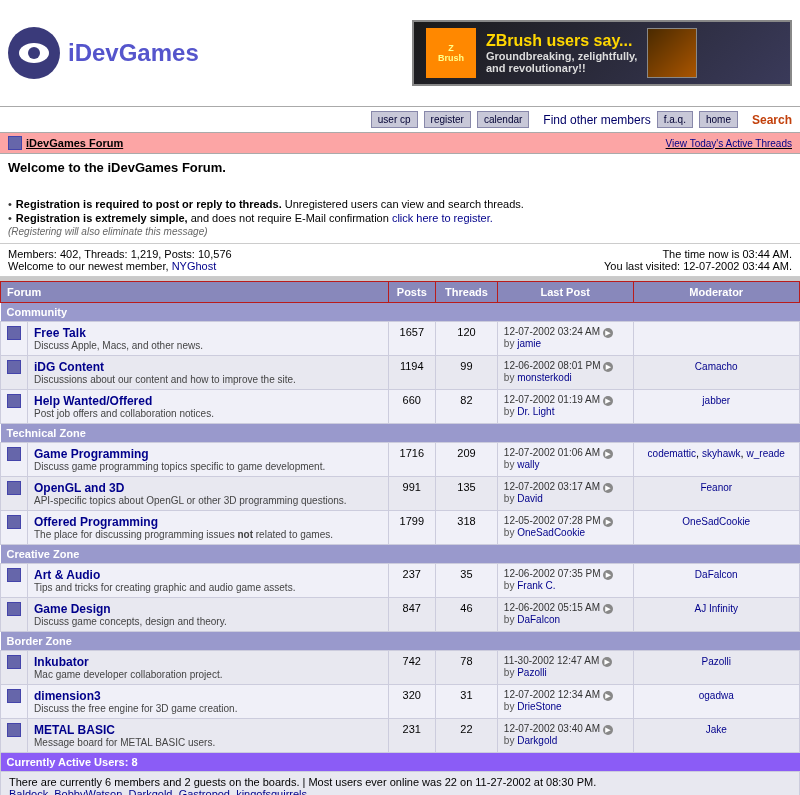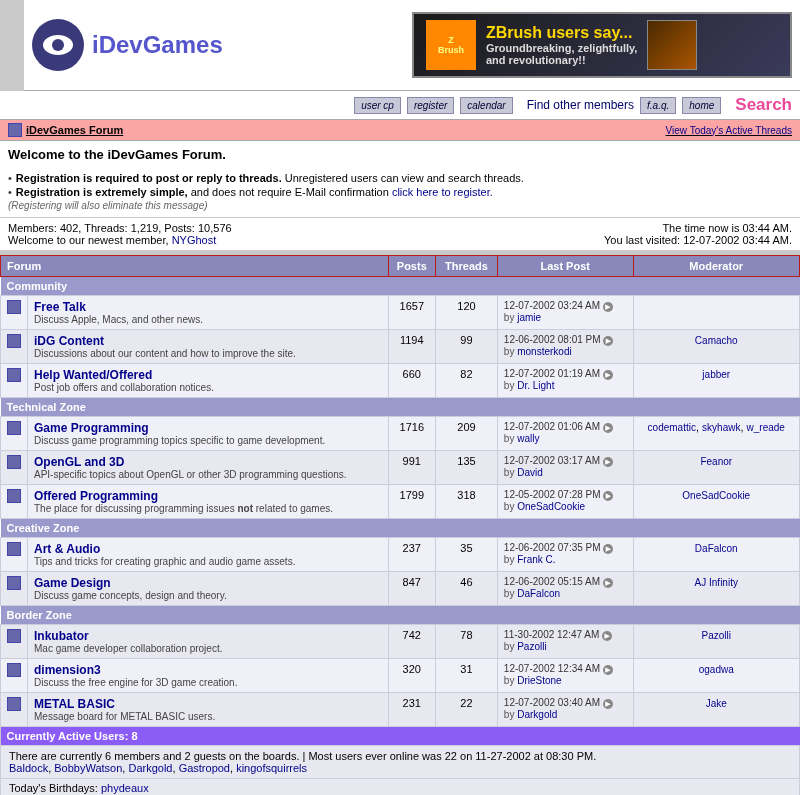--- a/index.html
+++ b/index.html
@@ -1,45 +1,45 @@
 <!DOCTYPE html>
 <html><head>
   <meta charset="utf-8">
   <style>
     * { margin: 0; padding: 0; box-sizing: border-box; }
     body { font-family: Verdana, Arial, sans-serif; font-size: 11px; background: #c9c9c9; color: #000; }
     a { color: #00008b; text-decoration: none; }
 
-    #header { background: #fff; padding: 12px 8px; display: flex; align-items: center; justify-content: flex-start; border-bottom: 1px solid #aaa; margin-left: 24px; }
+    #header { background: #fff; padding: 20px 8px; display: flex; align-items: center; justify-content: flex-start; border-bottom: 1px solid #aaa; }
     #logo-area { display: flex; align-items: center; gap: 8px; }
     #logo-circle { width: 52px; height: 52px; background: #3a3a7a; border-radius: 50%; display: flex; align-items: center; justify-content: center; position: relative; }
     #logo-eye { width: 30px; height: 20px; background: #fff; border-radius: 50%; display: flex; align-items: center; justify-content: center; }
     #logo-pupil { width: 12px; height: 12px; background: #3a3a7a; border-radius: 50%; }
     #logo-text { font-size: 24px; font-weight: bold; color: #333; }
     #logo-text span { color: #5555cc; }
     #banner-area { flex: 1; margin-left: 20px; }
     #banner { background: linear-gradient(135deg, #1a1a1a, #3a3a5a); color: #ffd700; padding: 6px 12px; border: 2px solid #888; display: flex; align-items: center; gap: 10px; max-width: 380px; margin-left: auto; }
     #banner-logo { width: 50px; height: 50px; background: #ff8800; display: flex; align-items: center; justify-content: center; font-size: 8px; color: white; font-weight: bold; text-align: center; }
     #banner-text { color: #ffd700; }
     #banner-text .main-text { font-size: 16px; font-weight: bold; }
     #banner-text .sub-text { font-size: 11px; color: #ddd; font-weight: bold; }
 
     #nav-bar { background: #fff; padding: 4px 8px; display: flex; align-items: center; justify-content: flex-end; gap: 6px; border-bottom: 1px solid #aaa; }
-    .nav-btn { background: #c8c8d8; border: 1px solid #8888aa; padding: 2px 6px; font-size: 10px; color: #000033; cursor: pointer; font-style: italic; }
+    .nav-btn { background: #c8c8d8; border: 1px solid #8888aa; padding: 2px 6px; font-size: 10px; color: #000033; cursor: pointer; }
     .search-area { display: flex; align-items: center; gap: 4px; margin-left: 8px; }
     .search-area span { font-size: 12px; color: #000066; }
-    .search-area a { font-size: 17px; font-weight: bold; color: #ec4899; }
+    .search-area a { font-size: 12px; font-weight: bold; color: #c2410c; }
 
     #page-title-bar { background: #fca5a5; padding: 3px 8px; display: flex; align-items: center; justify-content: space-between; border-bottom: 1px solid #aaa; text-decoration: underline; }
     #forum-title { font-size: 11px; font-weight: bold; display: flex; align-items: center; gap: 4px; }
     #forum-icon { width: 14px; height: 14px; background: #6666aa; border: 1px solid #4444aa; }
     .active-threads-link { font-size: 10px; color: #000088; }
 
     #welcome-area { background: #fff; padding: 6px 8px; border-bottom: 1px solid #ccc; }
-    #welcome-area h2 { font-size: 13px; font-weight: bold; margin-bottom: 10px; }
+    #welcome-area h2 { font-size: 13px; font-weight: bold; margin-bottom: 23px; }
     #welcome-area .note { font-style: italic; font-size: 10px; color: #666; }
     .bullet-item { display: flex; gap: 4px; align-items: flex-start; margin-bottom: 2px; font-size: 11px; }
     .bullet { color: #333; }
 
     #stats-bar { background: #fff; padding: 4px 8px; border-bottom: 1px solid #ccc; display: flex; justify-content: space-between; font-size: 11px; }
     #stats-left {}
     #stats-right { text-align: right; }
 
     #forum-table { width: 100%; border-collapse: collapse; background: #fff; margin-top: 4px; }
     #forum-table th { background: #8888bb; color: #fff; padding: 4px 6px; font-size: 11px; font-weight: bold; border: 1px solid #b91c1c; text-align: left; }

